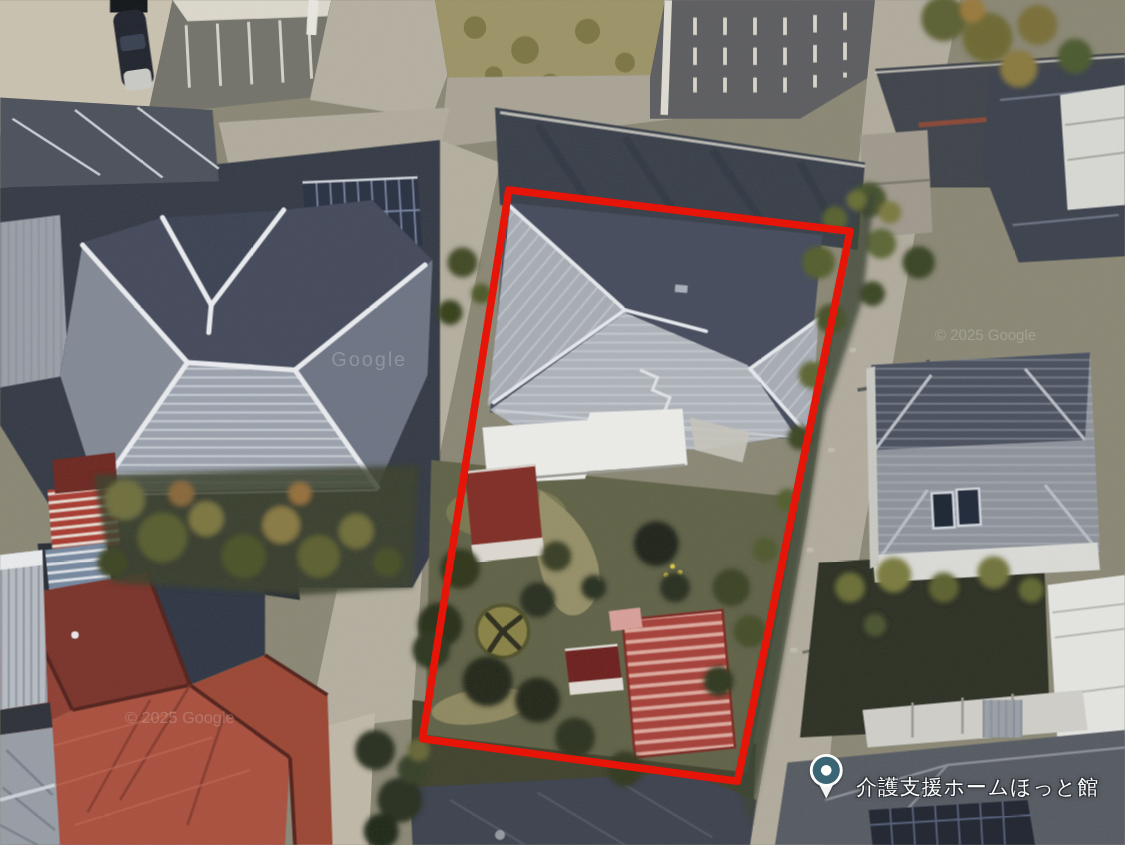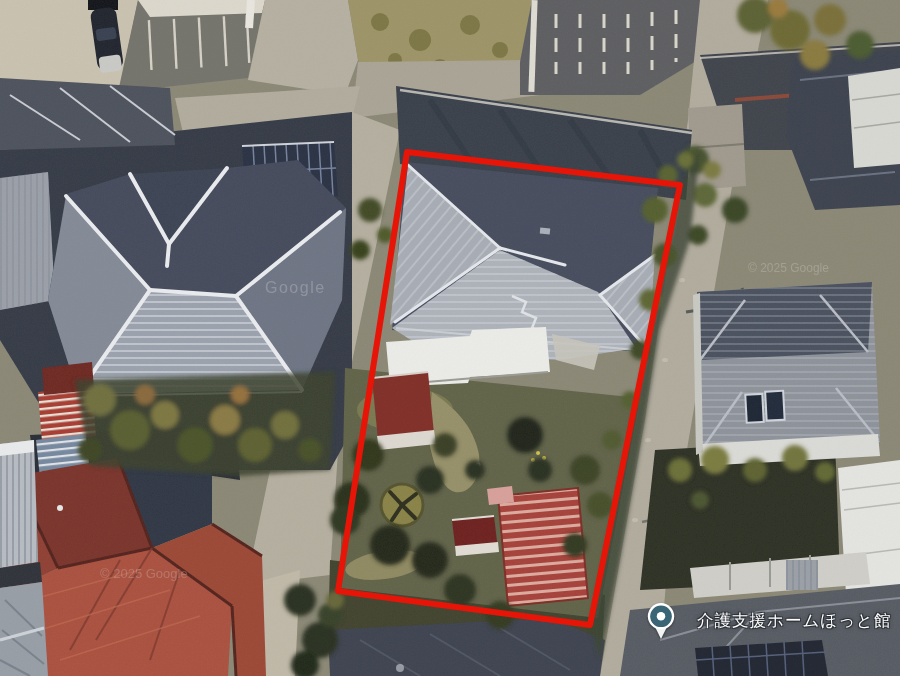--- a/index.html
+++ b/index.html
@@ -4,21 +4,21 @@
 <style>
   html,body{margin:0;padding:0;background:#222;}
   .stage{
     position:relative;width:900px;height:676px;overflow:hidden;
     font-family:"Liberation Sans","DejaVu Sans",sans-serif;
     background:#8b8876;
   }
   .stage svg.scene{position:absolute;left:0;top:0;display:block;}
   .poi-label{
     position:absolute;left:645px;top:601px;
-    display:flex;align-items:center;gap:20px;
+    display:flex;align-items:flex-end;gap:8px;
     cursor:pointer;user-select:none;
   }
   .poi-label .pin{display:block;filter:drop-shadow(0 1px 1px rgba(0,0,0,.45));}
   .poi-label .poi-text{
     color:#ffffff;font-size:16.5px;font-weight:500;letter-spacing:1px;
     text-shadow:
       1px 1px 0 rgba(43,48,54,.85),
      -1px 1px 0 rgba(43,48,54,.85),
       1px -1px 0 rgba(43,48,54,.85),
      -1px -1px 0 rgba(43,48,54,.85),

